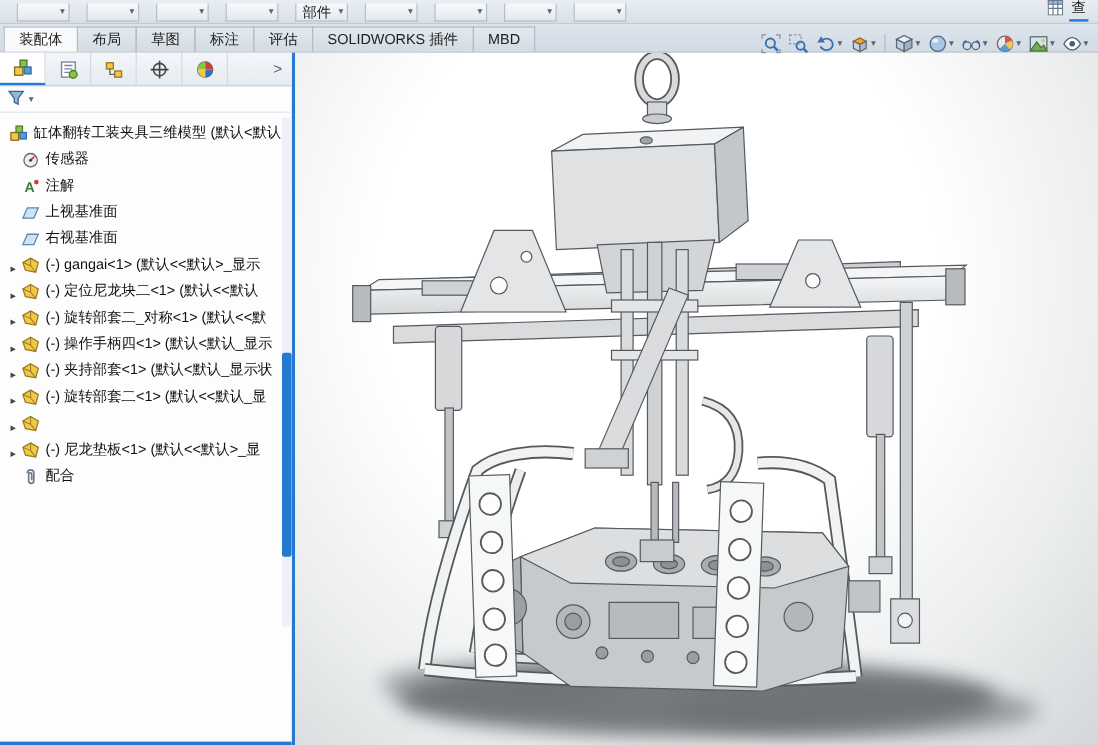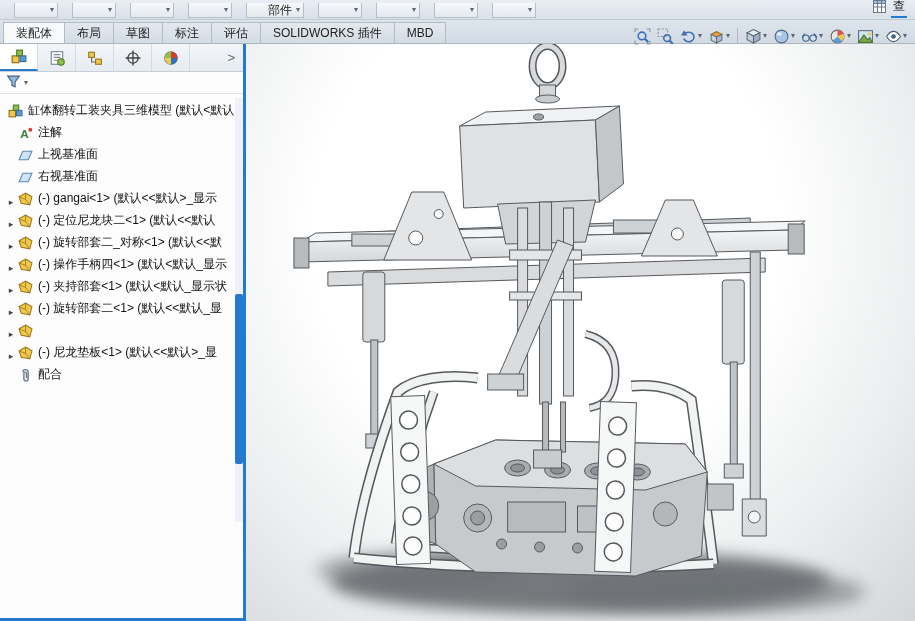--- a/index.html
+++ b/index.html
@@ -8,21 +8,21 @@
        font-family:"Liberation Sans",sans-serif;font-size:12px;color:#1d1d1f;
        background:#dfe5ec;}
 
   
   .toolbar-top{height:20px;display:flex;align-items:flex-end;gap:14px;
                padding:0 6px 1px 14px;background:linear-gradient(#e9eef4,#d9e0e8);
                border-bottom:1px solid #c2cad4;}
   .dd{height:15px;min-width:44px;border:1px solid #b6bfca;border-top:none;
       background:linear-gradient(#f7f9fb,#e4e9ef);display:flex;align-items:center;
       justify-content:flex-end;gap:4px;padding:0 3px;color:#5a6672;}
-  .dd .lbl{color:#222;font-size:12px;margin-right:auto;padding-left:2px;margin-left:16px;}
+  .dd .lbl{color:#222;font-size:12px;margin-right:auto;padding-left:2px;}
   .caret{font-size:8px;color:#5a6672;line-height:1;}
   .right-tools{margin-left:auto;display:flex;align-items:center;gap:5px;padding-right:2px;}
   .right-tools .vlabel{font-size:12px;color:#222;border-bottom:2px solid #2479d0;padding:0 2px 1px;}
 
   
   .tab-bar{height:24px;display:flex;align-items:flex-end;padding-left:3px;
            background:linear-gradient(#dde4ec,#d2dae3);border-bottom:1px solid #aeb6c0;}
   .tab{height:21px;display:inline-flex;align-items:center;padding:0 12px;
        border:1px solid #b3bcc6;border-bottom:none;margin-right:-1px;
        background:linear-gradient(#e3e9ef,#d3dbe3);color:#222;white-space:nowrap;cursor:default;}
@@ -259,20 +259,31 @@
           <div class="trow troot">
             <span class="texp"></span>
             <span class="ticon">
               <svg viewBox="0 0 14 14">
                 <rect x="1" y="6" width="6" height="6" fill="#f2c84b" stroke="#8a6d1f"></rect>
                 <rect x="5" y="1" width="5" height="5" fill="#8bc34a" stroke="#4e7a24"></rect>
                 <rect x="8" y="6" width="5" height="5" fill="#5b9bd5" stroke="#2e6da4"></rect>
               </svg>
             </span>
             <span class="tlabel">缸体翻转工装夹具三维模型  (默认&lt;默认</span>
+          </div>
+          <div class="trow">
+            <span class="texp"></span>
+            <span class="ticon">
+              <svg viewBox="0 0 14 14">
+                <circle cx="7" cy="7" r="5.2" fill="#eceff1" stroke="#666"></circle>
+                <path d="M7 7L10 4.2" stroke="#d23f31" stroke-width="1.4"></path>
+                <circle cx="7" cy="7" r="1.2" fill="#444"></circle>
+              </svg>
+            </span>
+            <span class="tlabel">传感器</span>
           </div>
           <div class="trow">
             <span class="texp"></span>
             <span class="ticon">
               <svg viewBox="0 0 14 14">
                 <text x="2.2" y="11.5" font-size="11" font-family="Liberation Sans,sans-serif" font-weight="bold" fill="#3c7d3c">A</text>
                 <circle cx="11.5" cy="3.5" r="1.8" fill="#d23f31"></circle>
               </svg>
             </span>
             <span class="tlabel">注解</span>

